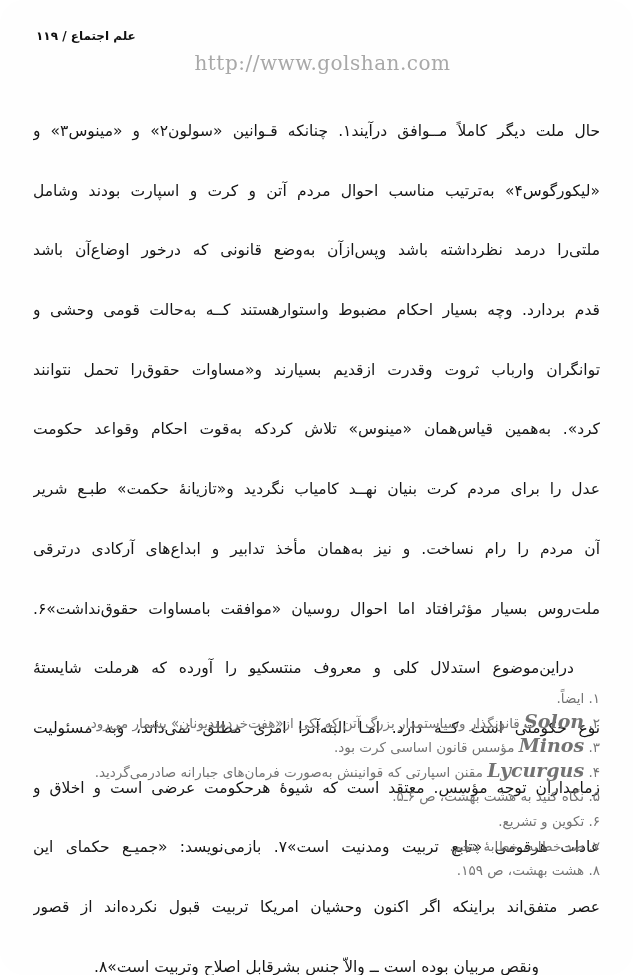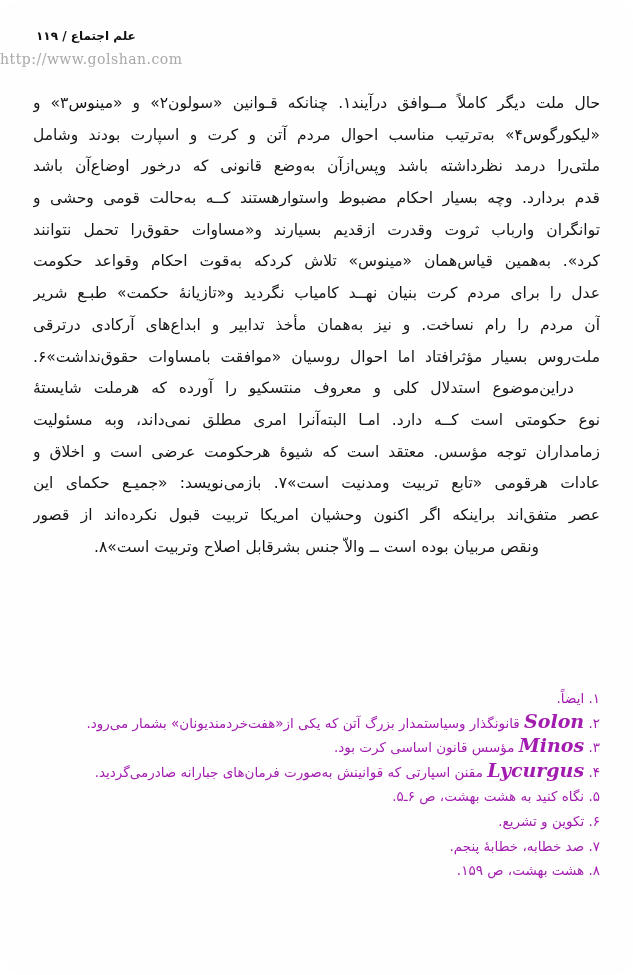--- a/index.html
+++ b/index.html
@@ -25,61 +25,64 @@
     font-weight: bold;
     color: #111;
     white-space: nowrap;
   }
 
   .watermark {
     position: absolute;
     top: 51px;
     left: 0;
     right: 0;
+    text-align: center;
     font-family: "DejaVu Serif", serif;
-    font-size: 14px;
+    font-size: 20px;
     color: #a8a8a8;
     letter-spacing: 0.5px;
+    padding-left: 12px;
   }
 
   .body-text {
     position: absolute;
     top: 88px;
     left: 33px;
     width: 567px;
     direction: rtl;
     font-size: 15.5px;
     line-height: 31.7px;
     color: #161616;
   }
 
   .bline {
     text-align: justify;
     text-align-last: justify;
     height: 31.7px;
     overflow: hidden;
+    margin-top: 28px;
   }
   .bline.lastline {
     text-align: center;
     text-align-last: auto;
   }
   .bline.indent {
     padding-right: 26px;
   }
 
   .footnotes {
     position: absolute;
     top: 684px;
     left: 33px;
     right: 33px;
     direction: rtl;
     text-align: right;
     font-size: 13.5px;
     line-height: 24.6px;
-    color: #a21caf;
+    color: #737373;
   }
   .fnote { white-space: nowrap; height: 24.6px; overflow: hidden; }
   .fnote .latin {
     font-family: "DejaVu Serif", serif;
     font-style: italic;
     font-weight: bold;
     font-size: 19px;
   }
 </style>
 </head>

